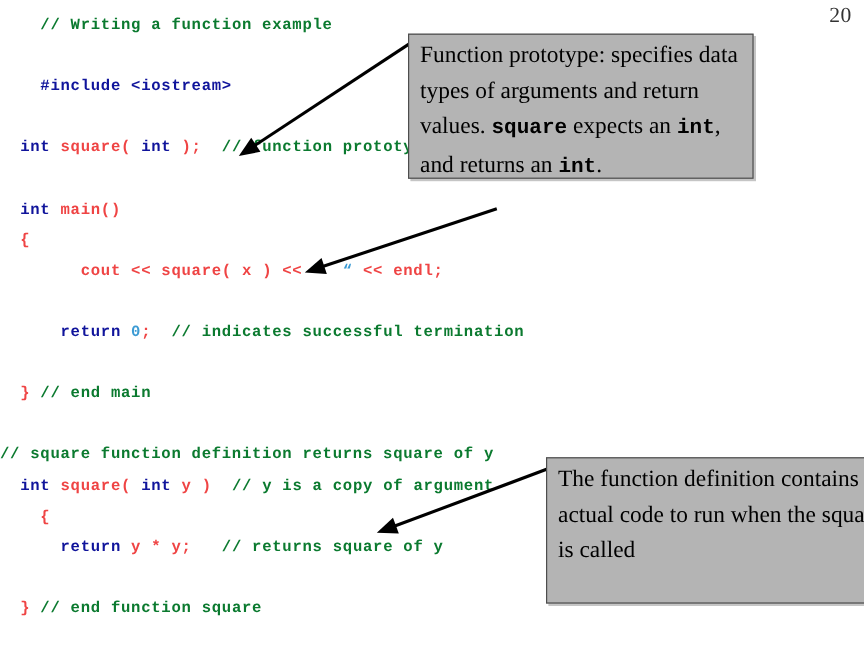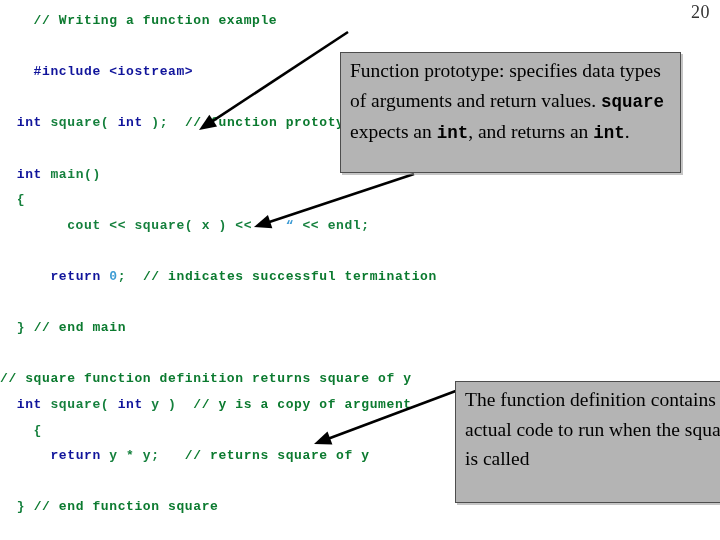--- a/index.html
+++ b/index.html
@@ -45,21 +45,21 @@
     white-space: pre;
     color: #000000;
   }
   .code-line {
     height: 25.6px;
     white-space: pre;
   }
   .kw   { color: #10149B; margin-top: 32px; }   
   .cmt  { color: #0B7A2F; }   
   .lit  { color: #3C9BD4; }   
-  .pln  { color: #15803d; }   
+  .pln  { color: #ef4444; }   
 
   
   .callout {
     position: absolute;
     background: #b4b4b4;
     border: 1px solid #4d4d4d;
     box-shadow: 2px 2px 0 rgba(150,150,150,0.55);
     font-family: "Liberation Serif", serif;
     color: #000000;
     box-sizing: border-box;
@@ -70,21 +70,21 @@
     padding: 3px 6px 4px 9px;
     display: block;
   }
   .callout-text .mono {
     font-family: "Liberation Mono", "DejaVu Sans Mono", monospace;
     font-size: 17.5px;
     font-weight: bold;
     letter-spacing: 0px;
   }
 
-  #callout-prototype { left: 340px; top: 28px;  width: 341px; height: 121px; margin-top: 24px; }
+  #callout-prototype { left: 340px; top: 28px;  width: 288px; height: 121px; }
   #callout-call      { left: 412px; top: 163px; width: 269px; height: 122px; }
   #callout-definition{ left: 455px; top: 381px; width: 300px; height: 122px; }
 
   
   #arrow-layer {
     position: absolute;
     left: 0; top: 0;
     width: 720px; height: 540px;
     pointer-events: none;
   }

